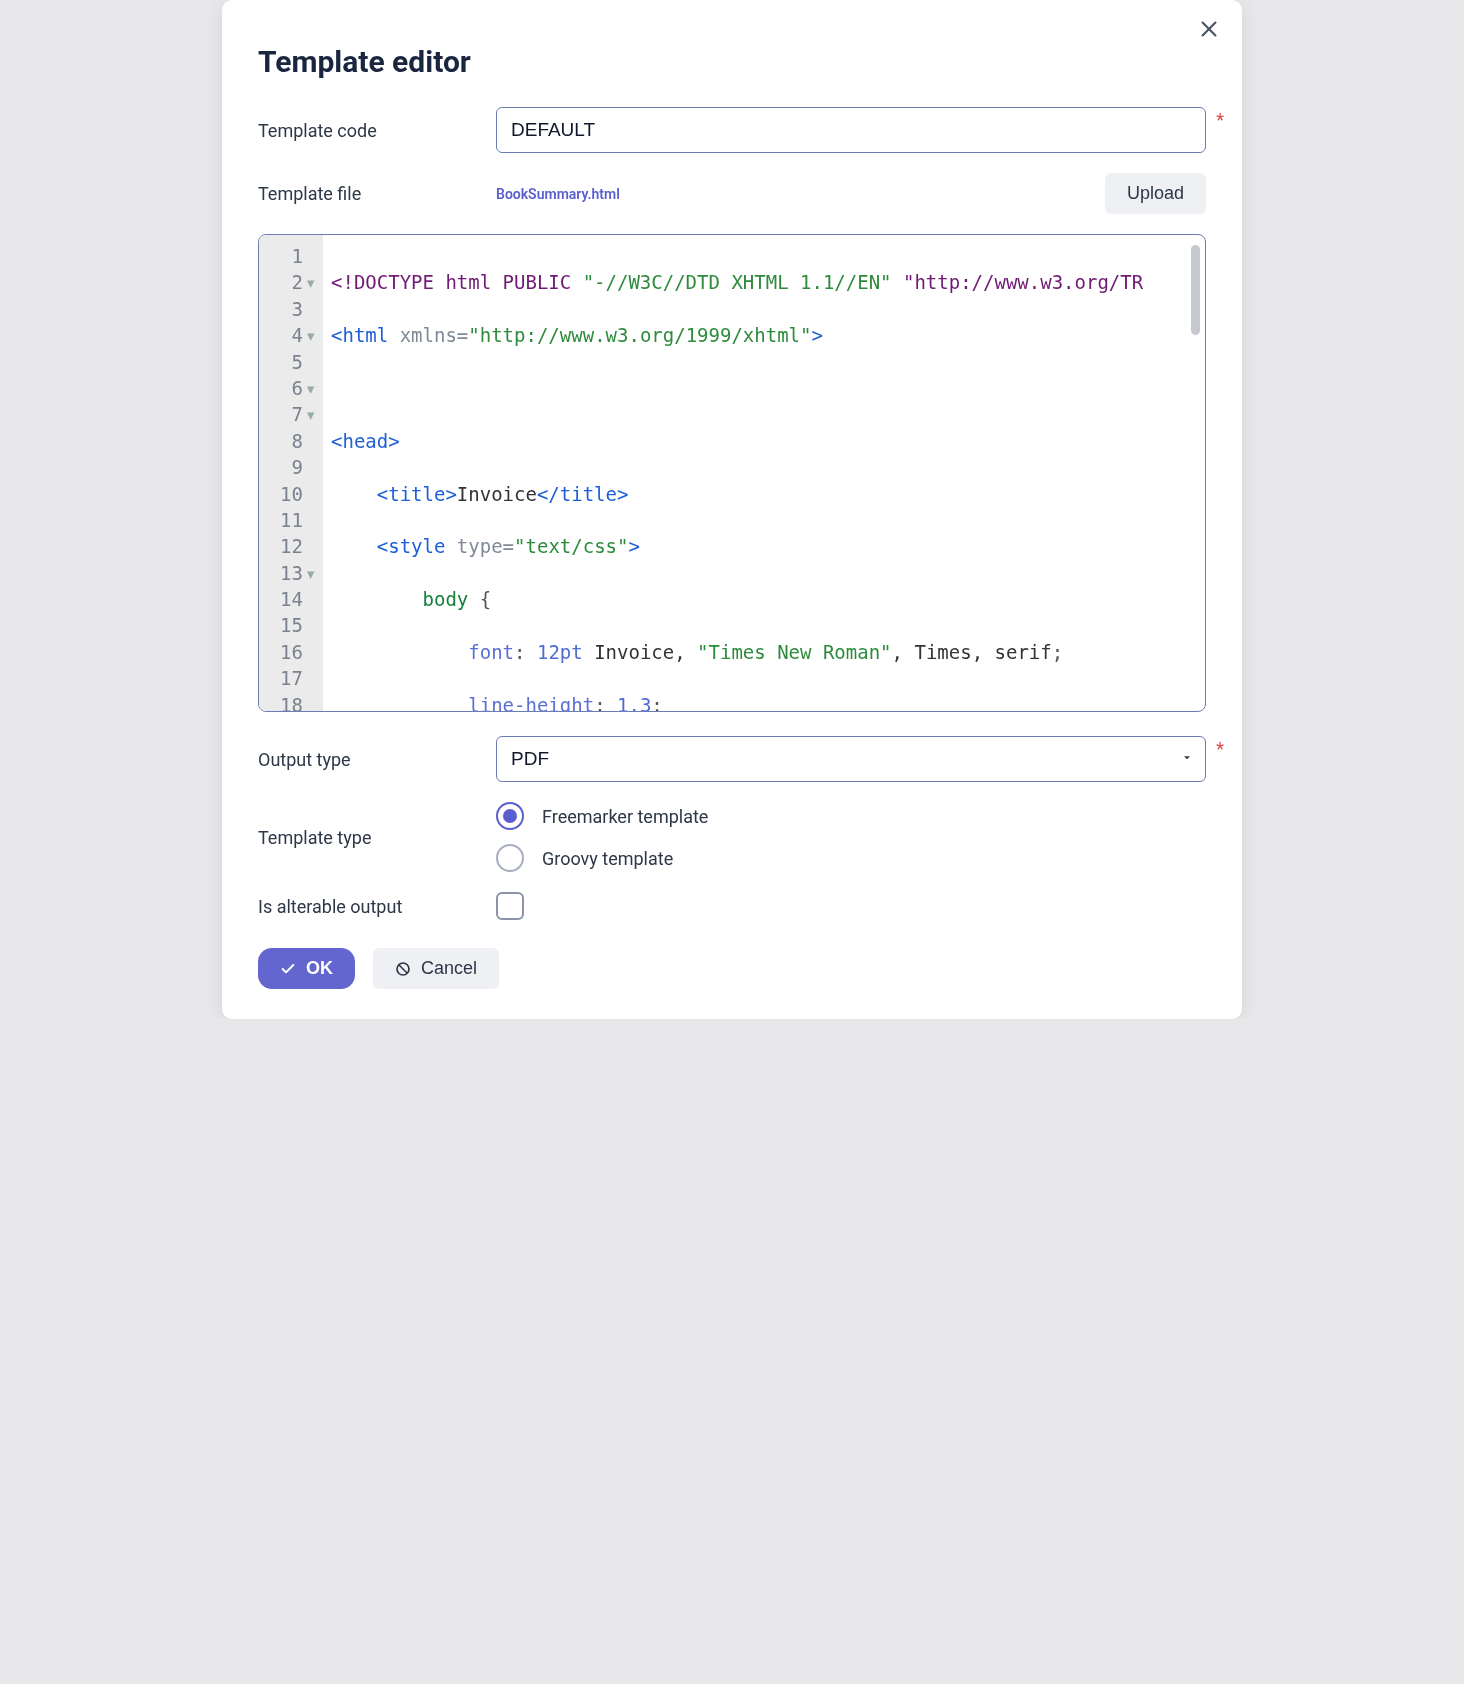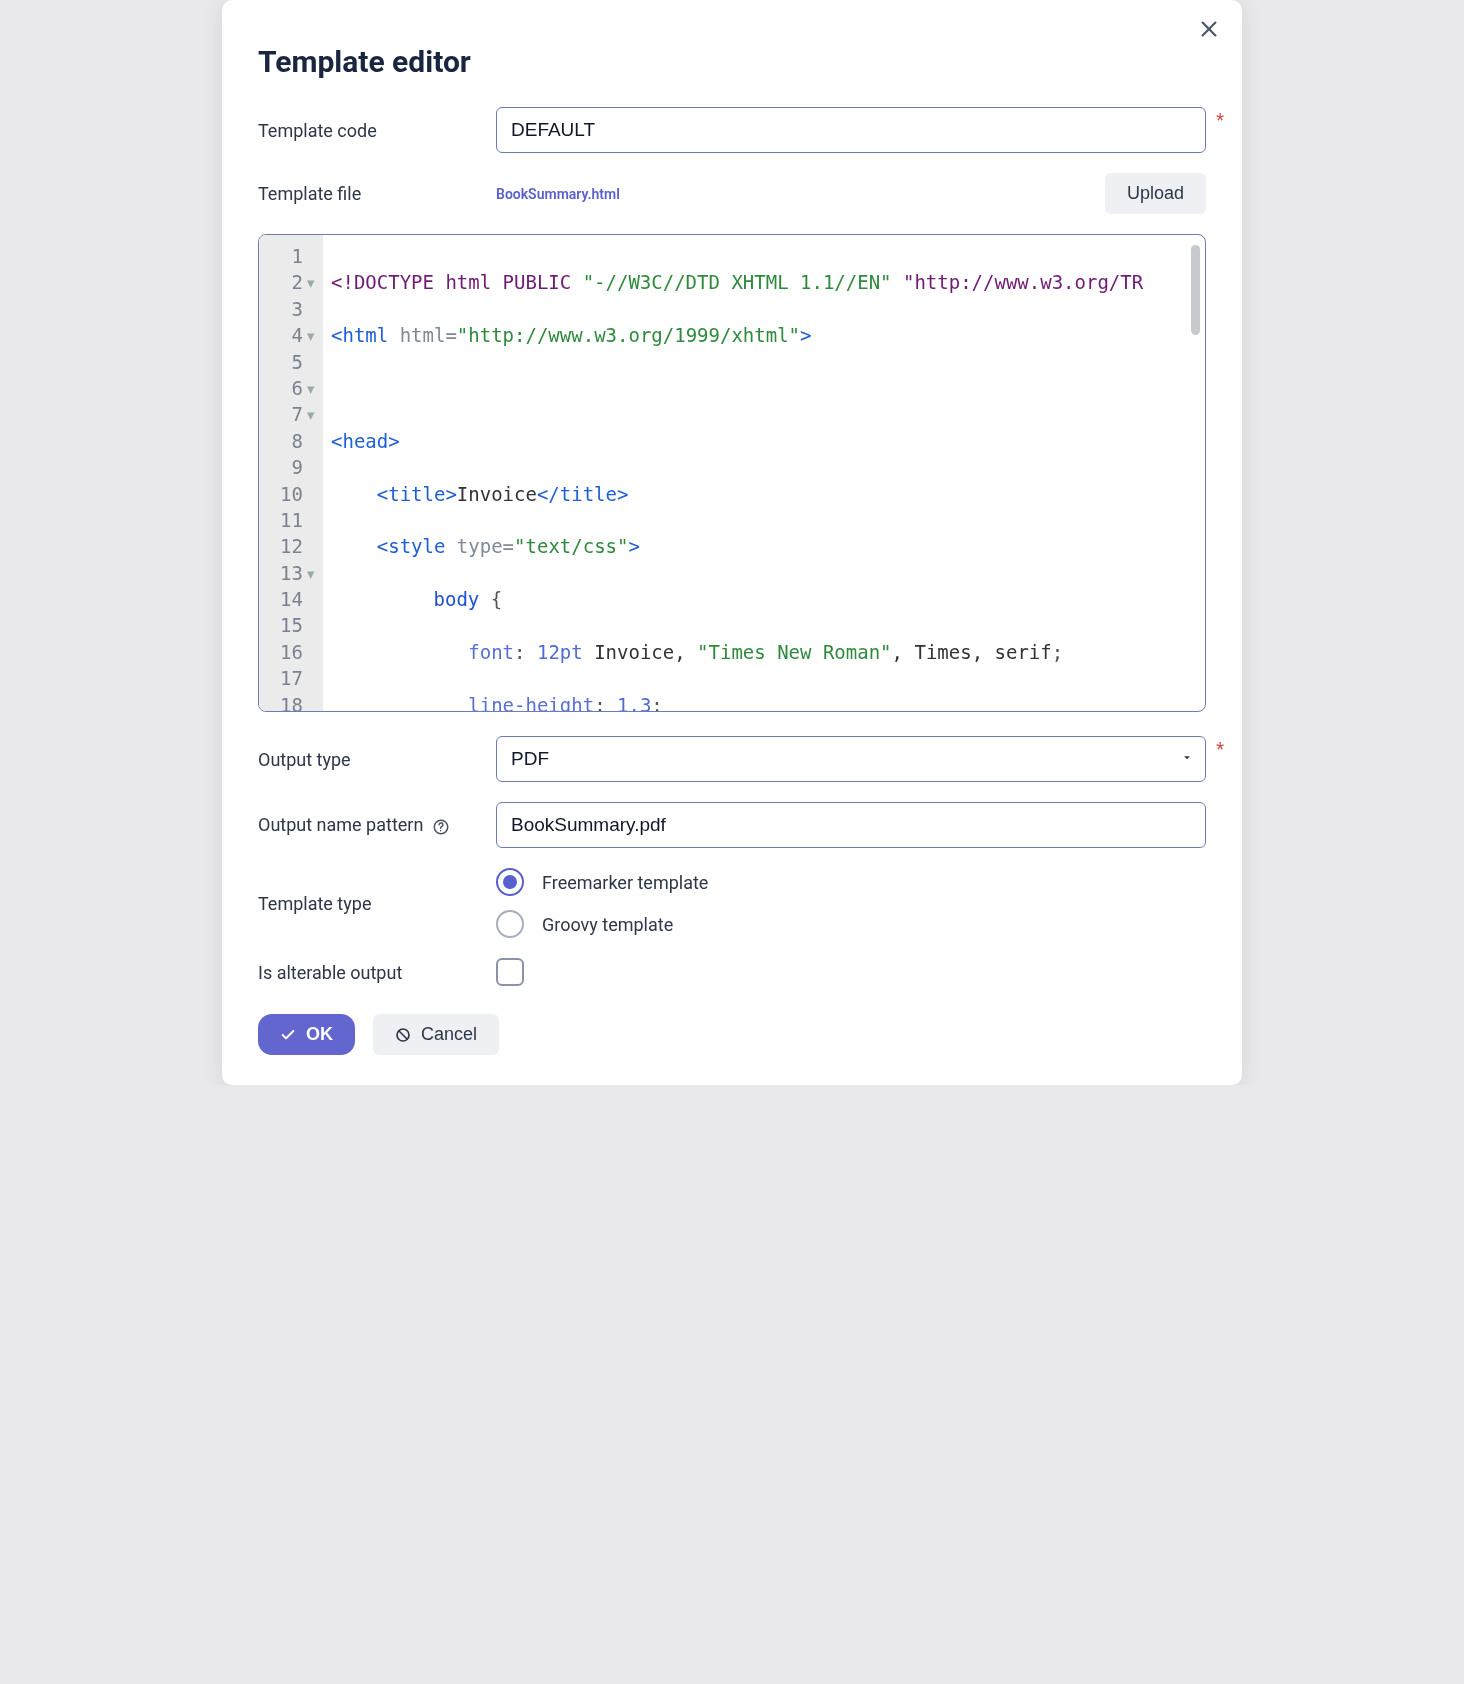--- a/index.html
+++ b/index.html
@@ -118,21 +118,21 @@
     padding: 8px 0 0 8px;
     white-space: pre;
     overflow: hidden;
   }
   .code-line { height: 26.4px; }
   .t-doctype { color: #701a75; }
   .t-bracket { color: #1d5fd6; }
   .t-attr  { color: #7f8a99; }
   .t-str   { color: #2e8b3c; }
   .t-text  { color: #333; }
-  .t-sel   { color: #1d4ed8; margin-left: 11px; }
+  .t-sel   { color: #15803d; }
   .t-prop  { color: #5a6fd6; }
   .t-num   { color: #4f6cd6; }
   .t-punc  { color: #555; }
   .scroll-thumb {
     position: absolute;
     right: 5px; top: 10px;
     width: 9px; height: 90px;
     background: #c6c9ce;
     border-radius: 5px;
   }
@@ -243,21 +243,21 @@
         <div class="gutter-line">12<span class="fold">&nbsp;</span></div>
         <div class="gutter-line">13<span class="fold">▾</span></div>
         <div class="gutter-line">14<span class="fold">&nbsp;</span></div>
         <div class="gutter-line">15<span class="fold">&nbsp;</span></div>
         <div class="gutter-line">16<span class="fold">&nbsp;</span></div>
         <div class="gutter-line">17<span class="fold">&nbsp;</span></div>
         <div class="gutter-line">18<span class="fold">&nbsp;</span></div>
       </div>
     <div class="code-body">
 <div class="code-line"><span class="t-doctype">&lt;!DOCTYPE html PUBLIC </span><span class="t-str">"-//W3C//DTD XHTML 1.1//EN"</span><span class="t-doctype"> "http://www.w3.org/TR</span></div>
-<div class="code-line"><span class="t-bracket">&lt;html</span><span class="t-attr"> html</span><span class="t-attr">=</span><span class="t-str">"http://www.w3.org/1999/xhtml"</span><span class="t-bracket">&gt;</span></div>
+<div class="code-line"><span class="t-bracket">&lt;html</span><span class="t-attr"> xmlns</span><span class="t-attr">=</span><span class="t-str">"http://www.w3.org/1999/xhtml"</span><span class="t-bracket">&gt;</span></div>
 <div class="code-line"></div>
 <div class="code-line"><span class="t-bracket">&lt;head&gt;</span></div>
 <div class="code-line">    <span class="t-bracket">&lt;title&gt;</span><span class="t-text">Invoice</span><span class="t-bracket">&lt;/title&gt;</span></div>
 <div class="code-line">    <span class="t-bracket">&lt;style</span><span class="t-attr"> type</span><span class="t-attr">=</span><span class="t-str">"text/css"</span><span class="t-bracket">&gt;</span></div>
 <div class="code-line">        <span class="t-sel">body</span><span class="t-punc"> {</span></div>
 <div class="code-line">            <span class="t-prop">font</span><span class="t-punc">: </span><span class="t-num">12pt</span><span class="t-text"> Invoice, </span><span class="t-str">"Times New Roman"</span><span class="t-text">, Times, serif</span><span class="t-punc">;</span></div>
 <div class="code-line">            <span class="t-prop">line-height</span><span class="t-punc">: </span><span class="t-num">1.3</span><span class="t-punc">;</span></div>
 
 
 
@@ -279,35 +279,20 @@
         <span class="chev">
           <svg viewBox="0 0 24 24" fill="currentColor">
               <path d="M7 10l5 5 5-5z"></path>
             </svg>
         </span>
       </div>
       <span class="req-star">*</span>
     </div>
   </div>
 
-  <div class="row">
-    <div class="row-label">
-      <span>Output name pattern</span>
-      <span class="help-icon">
-        <svg width="18" height="18" viewBox="0 0 24 24" fill="none" stroke="currentColor" stroke-width="2">
-            <circle cx="12" cy="12" r="9"></circle>
-            <path d="M9.5 9a2.5 2.5 0 1 1 3.5 2.3c-.9.4-1.5 1-1.5 2.2" stroke-linecap="round"></path>
-            <circle cx="11.5" cy="17" r="1" fill="currentColor" stroke="none"></circle>
-          </svg>
-      </span>
-    </div>
-    <div class="row-control">
-      <input class="text-input normal-border" style="border-color: rgb(107, 125, 179);" value="BookSummary.pdf">
-    </div>
-  </div>
 
   <div class="row" style="align-items:center; margin-top:8px;">
     <div class="row-label">Template type</div>
     <div class="row-control">
       <div class="radio-col">
         <div class="radio-opt">
           <span class="radio checked"></span>
           <span class="radio-label">Freemarker template</span>
         </div>
         <div class="radio-opt">

